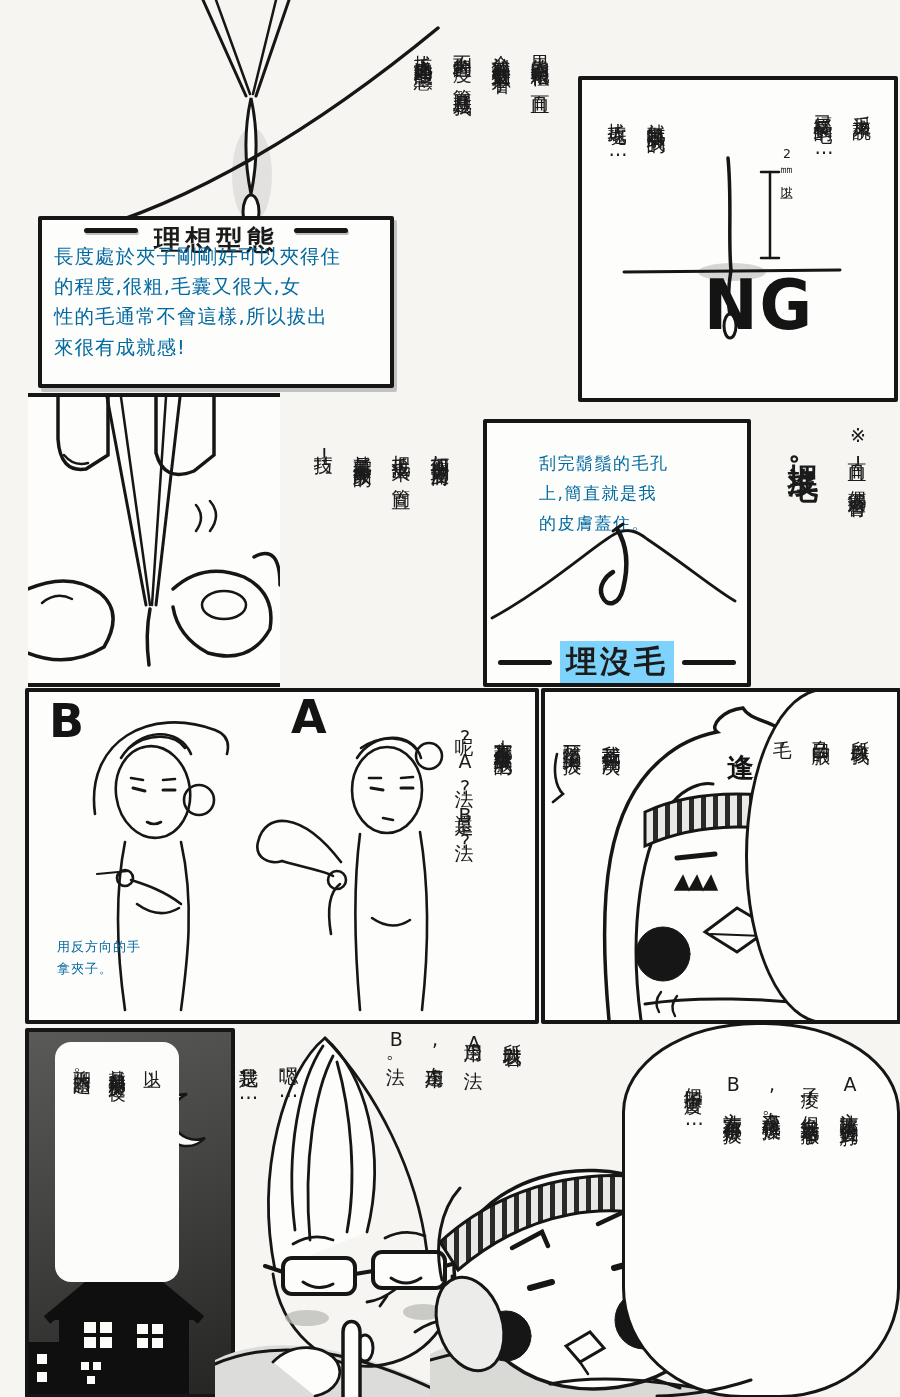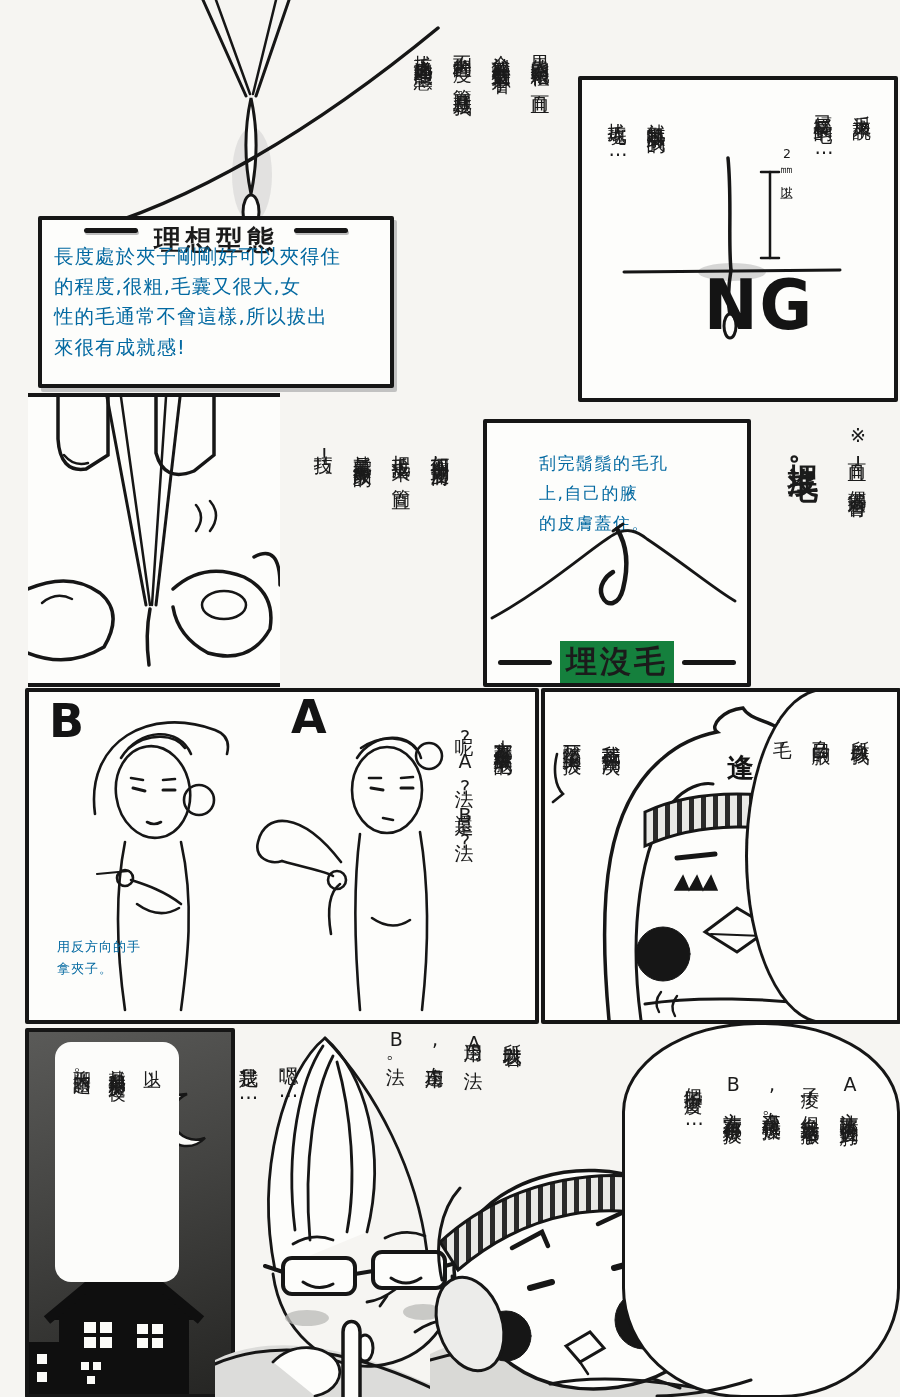--- a/index.html
+++ b/index.html
@@ -10,21 +10,21 @@
   .panel{position:absolute;background:#fdfdfb;border:4px solid #161616;border-radius:2px;}
   .vtext{
     writing-mode:vertical-rl;text-orientation:upright;white-space:pre-line;
     position:absolute;font-size:19px;line-height:2.05;letter-spacing:2px;color:#1b1b1b;
   }
   .htext{position:absolute;white-space:pre-line;color:#0369a1;}
   .biglabel{position:absolute;font-weight:bold;color:#141414;}
   .title-row{position:absolute;display:flex;align-items:center;justify-content:center;gap:8px;width:100%;}
   .flank{height:5px;background:#161616;border-radius:3px;flex:0 0 54px;box-shadow:1px 2px 0 #bdbdbd;}
   .box-title{background:#fdfdfb;padding:0 8px;font-size:27px;font-weight:bold;letter-spacing:4px;margin-top:20px;}
-  .buried-label{background:#15803d;padding:0 6px;font-size:31px;font-weight:bold;letter-spacing:3px;}
+  .buried-label{background:#7dd3fc;padding:0 6px;font-size:31px;font-weight:bold;letter-spacing:3px;}
   svg{position:absolute;}
   .bubble{
     position:absolute;background:#fdfdfb;border:3px solid #161616;
   }
 </style>
 </head>
 <body>
 
 <div id="page">
 
@@ -101,21 +101,21 @@
     </svg>
   </div>
 
   <div class="vtext" style="left:292px;top:440px;width:168px;height:275px;">如何不傷到皮膚而
 把毛拔出來,簡直
 就是需要專家般的
 技巧!</div>
 
   <div class="panel" style="left:483px;top:419px;width:260px;height:260px;">
     <div class="htext" style="left:52px;top:26px;width:190px;font-size:17px;line-height:1.75;letter-spacing:1.5px;">刮完鬍鬚的毛孔
-上,自己的腋
+上,簡直就是我
 的皮膚蓋住。</div>
     <svg style="left:0;top:0;" width="252" height="252" viewBox="0 0 252 252">
       <g stroke="#161616" fill="none" stroke-linecap="round">
         <path d="M5,195 C60,165 108,122 126,112 C140,104 150,108 160,116 C196,140 230,168 248,178" stroke-width="2.8"></path>
         <path d="M126,108 l10,-7" stroke-width="3"></path>
         <path d="M130,106 c10,16 12,36 6,60 c-4,16 -16,19 -21,7 c-4,-10 4,-20 11,-24" stroke-width="4.5"></path>
       </g>
     </svg>
     <div class="title-row" style="top:218px;">
       <div class="flank" style="box-shadow:none;"></div>

